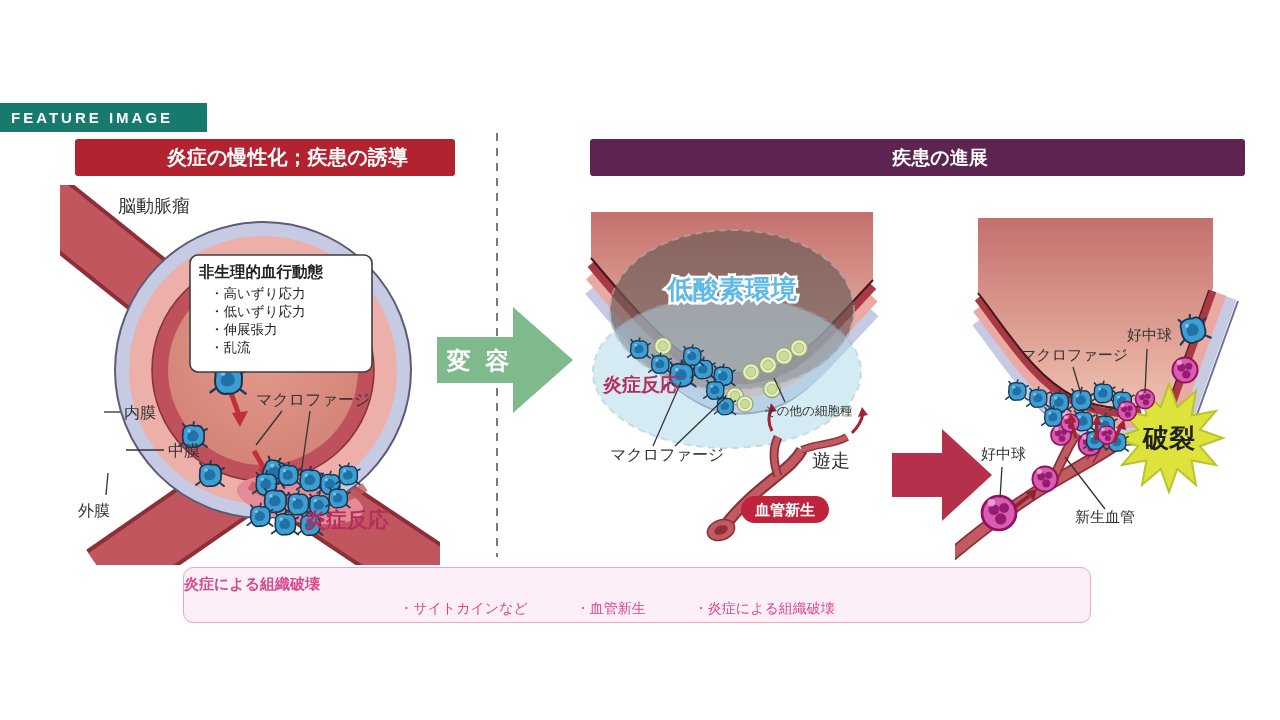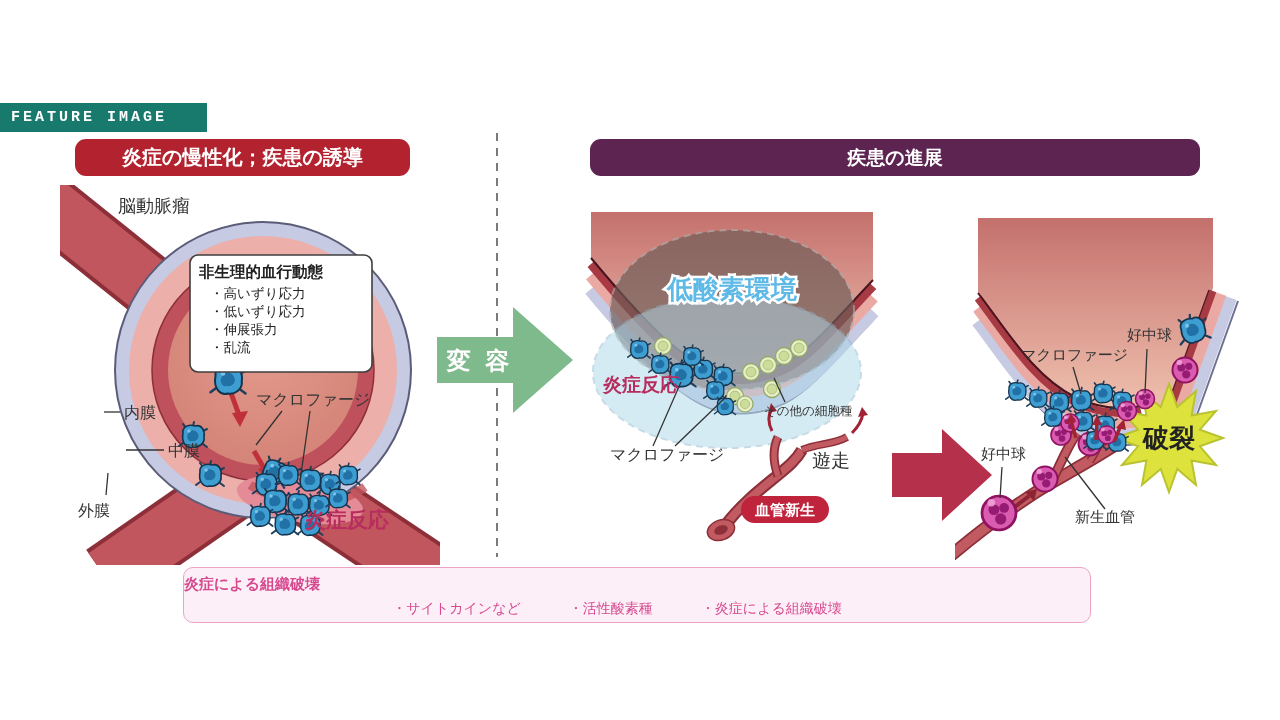--- a/index.html
+++ b/index.html
@@ -1,21 +1,21 @@
 <!DOCTYPE html>
 <html><head>
 <meta charset="utf-8">
 <style>
   html,body{margin:0;padding:0;background:#fff;}
   .canvas{position:relative;width:1280px;height:720px;background:#fff;overflow:hidden;
           font-family:"Liberation Sans","DejaVu Sans",sans-serif;}
   .abs{position:absolute;}
   .feature-banner{left:0;top:103px;width:207px;height:29px;background:#187a6d;color:#fff;
-    font-size:15px;font-weight:600;letter-spacing:3px;display:flex;align-items:center;padding-left:11px;box-sizing:border-box;font-family:Liberation Mono, monospace;}
-  .hdr{height:37px;border-radius:11px;color:#fff;font-weight:bold;display:flex;align-items:center;justify-content:center;}
+    font-size:15px;font-weight:600;letter-spacing:3px;display:flex;align-items:center;padding-left:11px;box-sizing:border-box;}
+  .hdr{height:37px;border-radius:3px;color:#fff;font-weight:bold;display:flex;align-items:center;justify-content:center;padding-left:45px;}
   .hdr-left{left:75px;top:139px;width:335px;background:#b3232f;font-size:20px;}
   .hdr-right{left:590px;top:139px;width:610px;background:#5d2451;font-size:19px;}
   .bottom-box{left:183px;top:567px;width:908px;height:56px;background:#fdeff7;border:1.5px solid #eda3c3;
     border-radius:10px;box-sizing:border-box;color:#d6498f;text-align:left;}
   .bottom-box .bb-title{font-size:15px;font-weight:bold;margin-top:7px;}
   .bottom-box .bb-items{display:flex;justify-content:center;gap:48px;font-size:14px;margin-top:6px;padding-right:40px;}
   svg text{font-family:"Liberation Sans","DejaVu Sans",sans-serif;}
 </style>
 </head>
 <body>
@@ -311,18 +311,18 @@
     <text x="66" y="165" font-size="15" fill="#333">マクロファージ</text>
     <text x="172" y="145" font-size="15" fill="#333">好中球</text>
     <text x="26" y="264" font-size="15" fill="#333">好中球</text>
     <text x="120" y="327" font-size="15" fill="#333">新生血管</text>
   </svg>
 
   <div class="abs bottom-box">
     <div class="bb-title">炎症による組織破壊</div>
     <div class="bb-items">
       <span>・サイトカインなど</span>
-      <span>・活性酸素種</span>
+      <span>・血管新生</span>
       <span>・炎症による組織破壊</span>
     </div>
   </div>
 
 </div>
 
 </body></html>

